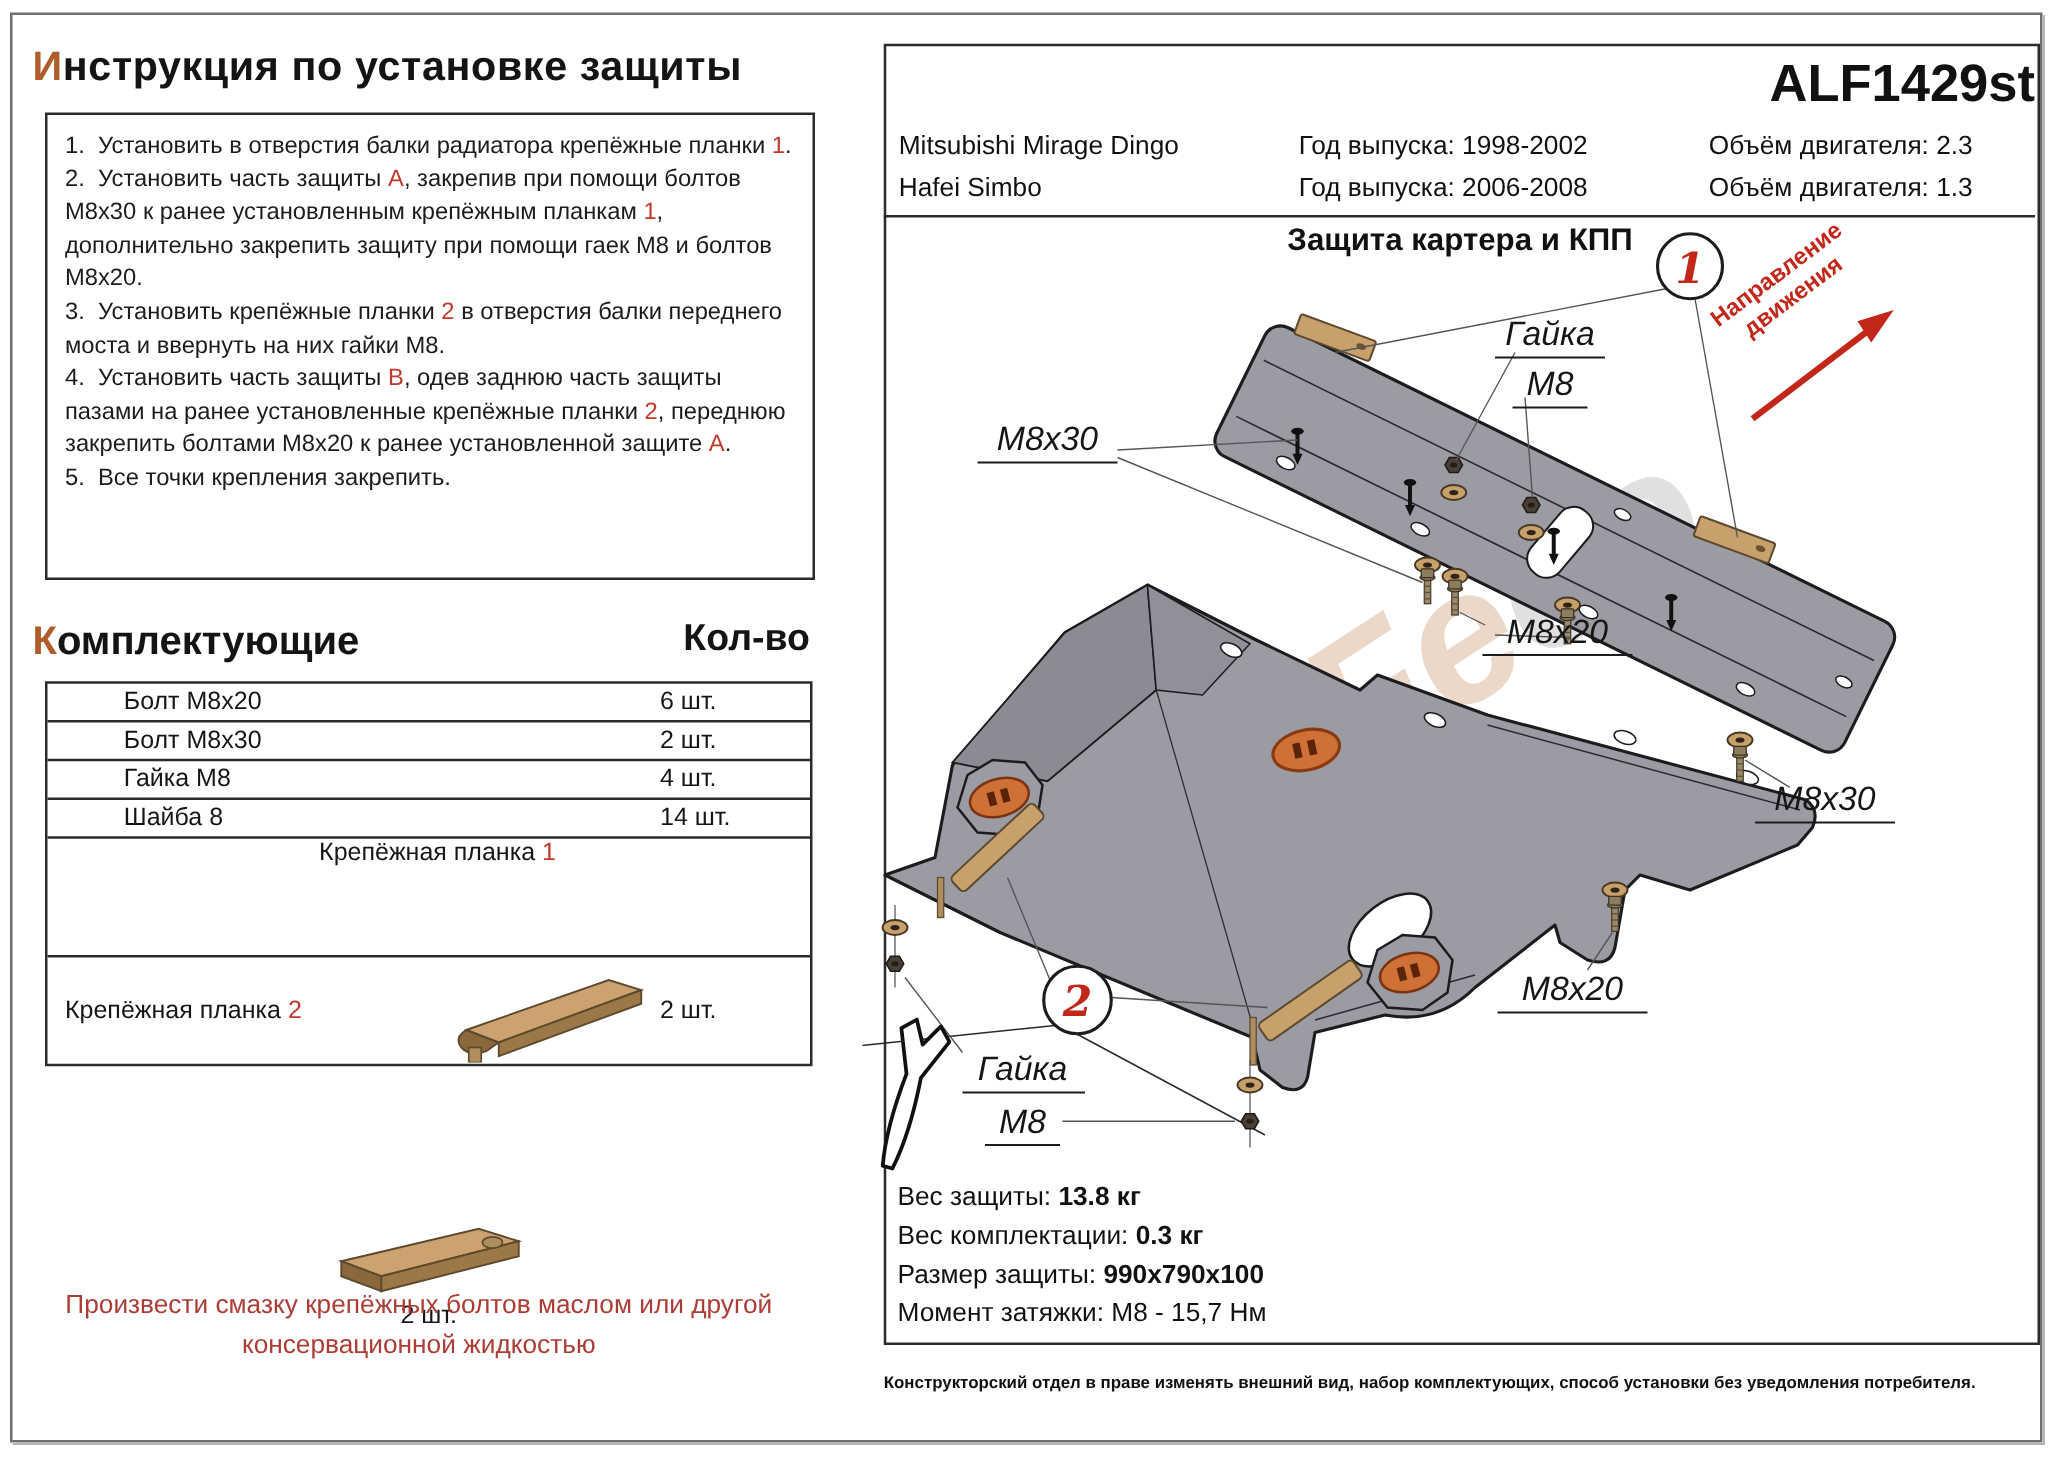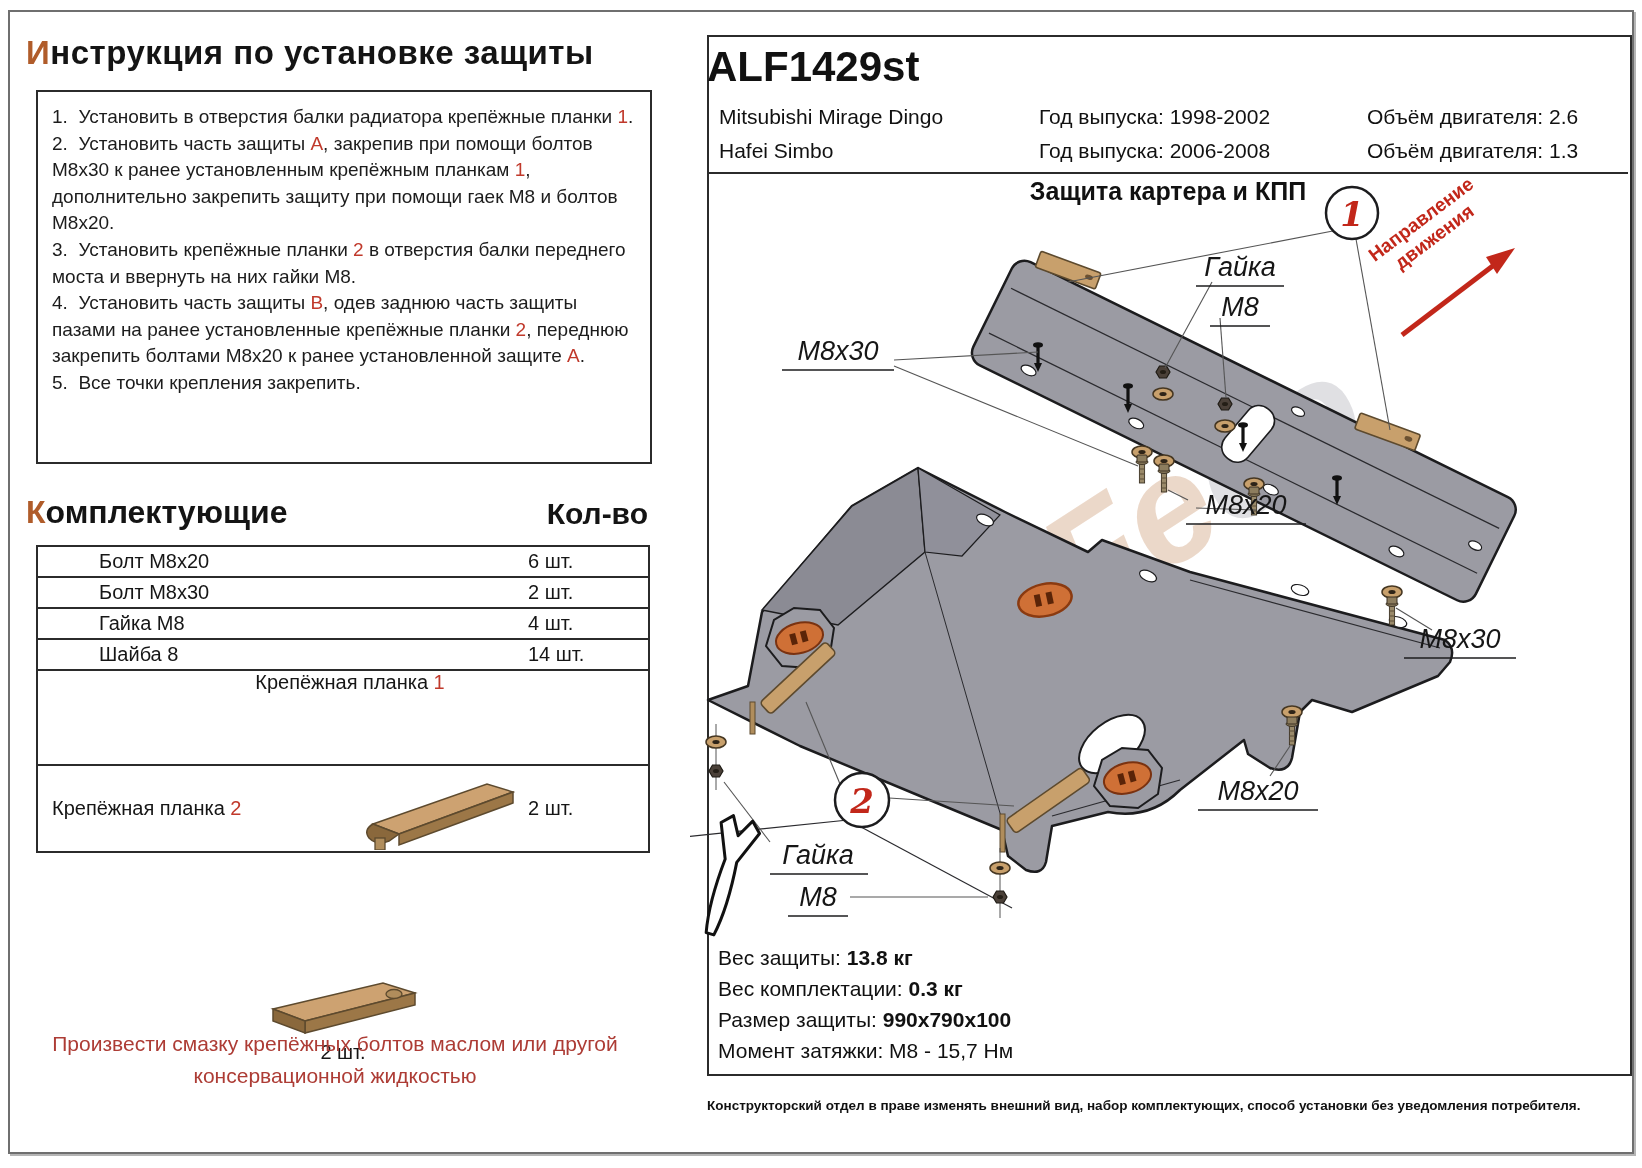--- a/index.html
+++ b/index.html
@@ -4,37 +4,37 @@
 <style>
   html,body{margin:0;padding:0;background:#ffffff;}
   body{width:1642px;height:1168px;position:relative;font-family:"Liberation Sans","DejaVu Sans",sans-serif;color:#161616;overflow:hidden;}
   .page-border{position:absolute;left:8px;top:10px;width:1622px;height:1140px;border:2px solid #6f6f6f;box-shadow:2px 2px 0 #b5b5b5;}
   
   .left-title{position:absolute;left:26px;top:34px;font-size:33px;font-weight:bold;letter-spacing:.5px;color:#141414;white-space:nowrap;}
   .letter-accent{color:#b05c2a;}
   .instr-box{position:absolute;left:36px;top:90px;width:584px;height:346px;border:2px solid #2b2b2b;padding:12px 14px;font-size:19px;line-height:1.4;color:#1c1c1c;}
   .instr-item{margin:0;}
   .accent{color:#c0392b;}
-  .comp-header{position:absolute;left:26px;top:494px;width:622px;display:flex;justify-content:space-between;align-items:flex-end;gap:24px;}
+  .comp-header{position:absolute;left:26px;top:494px;width:622px;display:flex;justify-content:space-between;align-items:flex-start;gap:24px;}
   .comp-title{font-size:32px;font-weight:bold;color:#141414;}
   .comp-qty{font-size:30px;font-weight:bold;color:#141414;}
   .parts-table{position:absolute;left:36px;top:545px;width:610px;border:2px solid #2b2b2b;}
   .parts-row{display:flex;align-items:center;border-bottom:2px solid #2b2b2b;font-size:20px;}
   .parts-row:last-child{border-bottom:none;}
   .parts-row .pname{padding-left:14px;flex:0 0 300px;}
   .parts-row .pimg{flex:1;display:flex;justify-content:center;align-items:center;}
   .parts-row .pqty{flex:0 0 120px;}
   .row-s{height:29px;padding-left:47px;}
   .row-m{height:93px;flex-direction:column;}
   .row-l{height:85px;}
   .left-note{position:absolute;left:10px;top:1028px;width:650px;text-align:center;font-size:21px;line-height:1.5;color:#ad3c35;}
   
   .right-box{position:absolute;left:707px;top:35px;width:921px;height:1037px;border:2px solid #2b2b2b;}
   .right-header{position:absolute;left:707px;top:35px;width:921px;height:137px;border-bottom:2px solid #2b2b2b;}
-  .part-code{position:absolute;left:0;top:8px;width:100%;text-align:left;font-size:42px;font-weight:bold;color:#111;}
+  .part-code{position:absolute;left:0;top:8px;width:100%;text-align:right;font-size:42px;font-weight:bold;color:#111;}
   .veh-row{position:absolute;left:12px;width:900px;font-size:21px;color:#111;}
   .veh-row .vname{position:absolute;left:0;width:320px;}
   .veh-row .vyears{position:absolute;left:320px;width:330px;}
   .veh-row .vengine{position:absolute;left:648px;width:260px;}
   .veh-1{top:70px;} .veh-2{top:104px;}
   .specs{position:absolute;left:718px;top:946px;font-size:21px;color:#111;}
   .spec-line{margin-bottom:7px;}
   .spec-val-bold{font-weight:bold;}
   .right-footer{position:absolute;left:707px;top:1098px;width:925px;text-align:left;font-size:13.5px;font-weight:600;color:#111;}
   svg text{font-family:"Liberation Sans","DejaVu Sans",sans-serif;}
@@ -114,21 +114,21 @@
   </div>
 
 <div class="left-note">Произвести смазку крепёжных болтов маслом или другой консервационной жидкостью</div>
 
 <div class="right-box"></div>
 <div class="right-header">
   <div class="part-code">ALF1429st</div>
   <div class="veh-row veh-1">
     <span class="vname">Mitsubishi Mirage Dingo</span>
     <span class="vyears">Год выпуска: 1998-2002</span>
-    <span class="vengine">Объём двигателя: 2.6</span>
+    <span class="vengine">Объём двигателя: 2.3</span>
   </div>
   <div class="veh-row veh-2">
     <span class="vname">Hafei Simbo</span>
     <span class="vyears">Год выпуска: 2006-2008</span>
     <span class="vengine">Объём двигателя: 1.3</span>
   </div>
 </div>
 
 <svg style="position:absolute;left:690px;top:160px;" width="952" height="950" viewBox="690 160 952 950">
   <defs>

